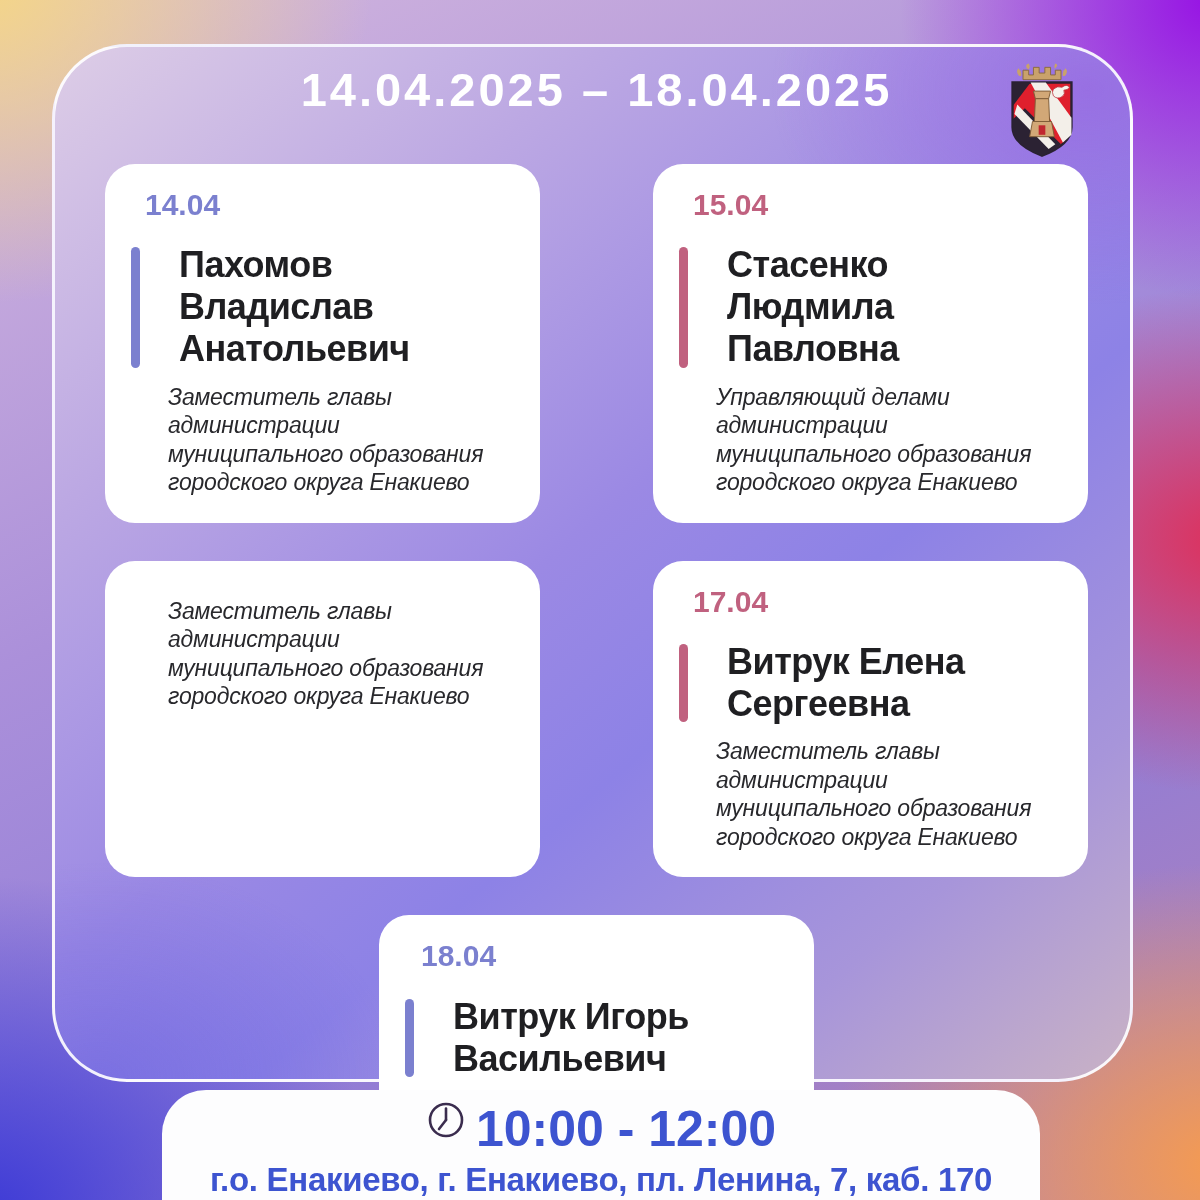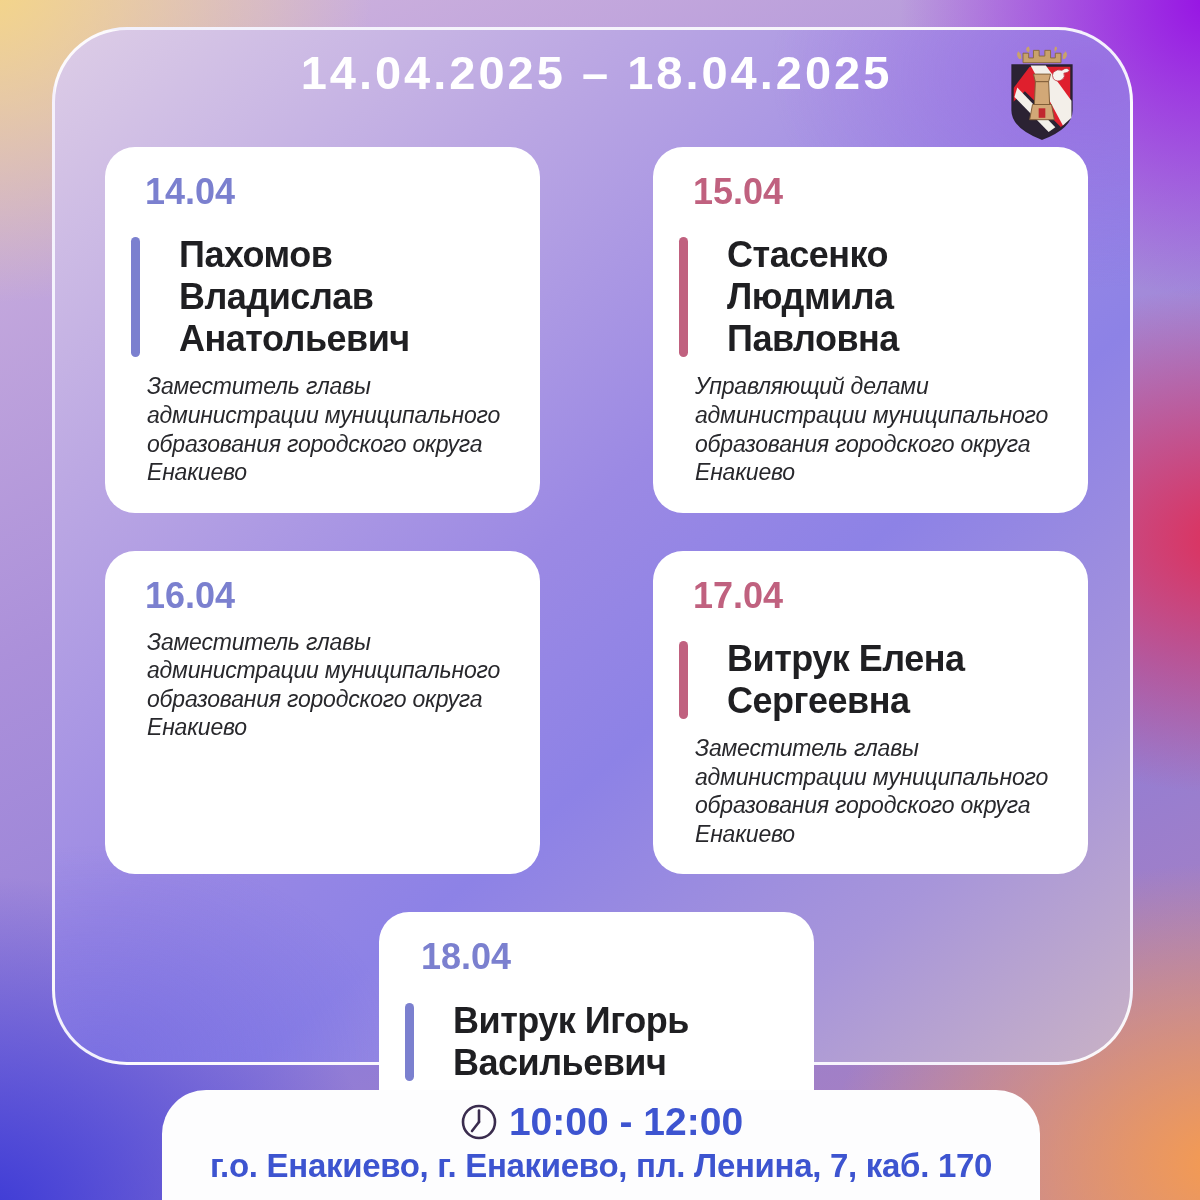--- a/index.html
+++ b/index.html
@@ -14,21 +14,21 @@
       radial-gradient(46% 38% at -2% -2%, #f6d783 0%, rgba(246,215,131,0) 72%),
       radial-gradient(42% 40% at 101% 0%, #9712e4 0%, rgba(151,18,228,0) 62%),
       radial-gradient(46% 32% at 103% 45%, #e02e58 0%, rgba(224,46,88,0) 66%),
       radial-gradient(50% 38% at 102% 97%, #f59b50 0%, rgba(245,155,80,0) 66%),
       radial-gradient(52% 44% at -2% 102%, #3a38d6 0%, rgba(58,56,214,0) 66%),
       linear-gradient(155deg, #d4b8de 0%, #ab90da 38%, #8f7cd8 68%, #b583b4 100%);
   }
 
   .panel {
     position: absolute;
-    left: 52px; top: 27px;
+    left: 52px; top: 44px;
     width: 1081px; height: 1038px;
     border: 3px solid rgba(255,255,255,0.9);
     border-radius: 75px;
     background:
       radial-gradient(42% 30% at 96% 4%, rgba(148,85,226,0.50) 0%, rgba(148,85,226,0) 70%),
       radial-gradient(40% 30% at 4% 100%, rgba(85,80,220,0.40) 0%, rgba(85,80,220,0) 70%),
       linear-gradient(140deg, #ddcde6 0%, #bca8e3 24%, #9b89e4 48%, #8d82e6 62%, #a795da 82%, #c9b2c5 100%);
     padding-top: 14px;
     padding-left: 8px;
   }
@@ -54,49 +54,49 @@
   }
   .card {
     background: #ffffff;
     border-radius: 30px;
     min-height: 262px;
     padding: 24px 28px 26px 26px;
   }
   .card:nth-of-type(5) { grid-column: 1 / -1; justify-self: center; width: 435px; }
 
   .card-date {
-    font-size: 36px; font-weight: 600; margin-left: 14px; line-height: 1.15;
+    font-size: 30px; font-weight: 600; margin-left: 14px; line-height: 1.15;
   }
   .name-row { display: flex; align-items: stretch; margin-top: 22px; gap: 25px; }
   .accent-bar {
     flex: 0 0 9px; width: 9px; border-radius: 6px; margin-top: 3px; margin-bottom: 3px;
   }
   .card-name {
     font-size: 36px; font-weight: 700; color: #1f1f22;
     line-height: 1.17; letter-spacing: -0.5px; margin-left: 14px;
   }
   .card-position {
     font-style: italic; font-size: 23px; color: #28282c;
     line-height: 1.24; letter-spacing: -0.2px;
-    margin-top: 12px; margin-left: 16px; max-width: 360px;
+    margin-top: 12px; margin-left: 37px; max-width: 360px;
   }
 
   .bottom-bar {
     position: absolute;
     left: 162px; top: 1090px;
     width: 878px; height: 110px;
     background: #fdfdfe;
     border-radius: 44px 44px 0 0;
     text-align: center;
     padding-top: 10px;
     color: #3d54d0;
   }
   .time-row {
-    display: flex; align-items: center; justify-content: center; gap: 10px;
-    font-size: 39px; font-weight: 600;
+    display: flex; justify-content: center; gap: 10px;
+    font-size: 50px; font-weight: 600;
   }
   .clock-icon-wrap { display: inline-flex; width: 40px; height: 40px; }
   .address-row {
     font-size: 33px; font-weight: 600; letter-spacing: -0.3px; margin-top: 3px;
   }
 </style>
 </head>
 <body>
 
 <div class="poster">
@@ -145,21 +145,20 @@
       <article class="card">
         <div class="card-date" style="color: rgb(192, 97, 127);">15.04</div>
         <div class="name-row">
           <span class="accent-bar" style="background: rgb(192, 97, 127);"></span>
           <h2 class="card-name">Стасенко Людмила Павловна</h2>
         </div>
         <p class="card-position">Управляющий делами администрации муниципального образования городского округа Енакиево</p>
       </article>
 
       <article class="card">
-        <div class="card-date" style="color: rgb(123, 128, 207);">16.04</div>
         <p class="card-position">Заместитель главы администрации муниципального образования городского округа Енакиево</p>
       </article>
 
       <article class="card">
         <div class="card-date" style="color: rgb(192, 97, 127);">17.04</div>
         <div class="name-row">
           <span class="accent-bar" style="background: rgb(192, 97, 127);"></span>
           <h2 class="card-name">Витрук Елена Сергеевна</h2>
         </div>
         <p class="card-position">Заместитель главы администрации муниципального образования городского округа Енакиево</p>

